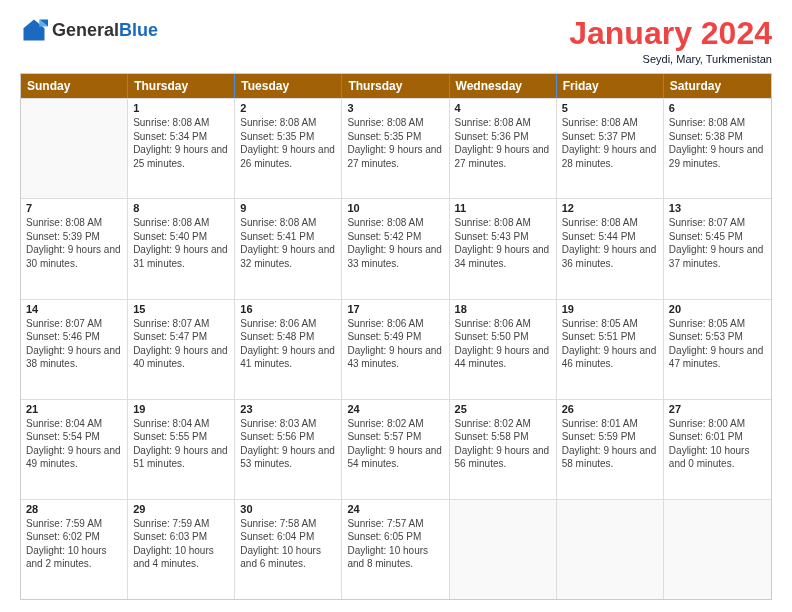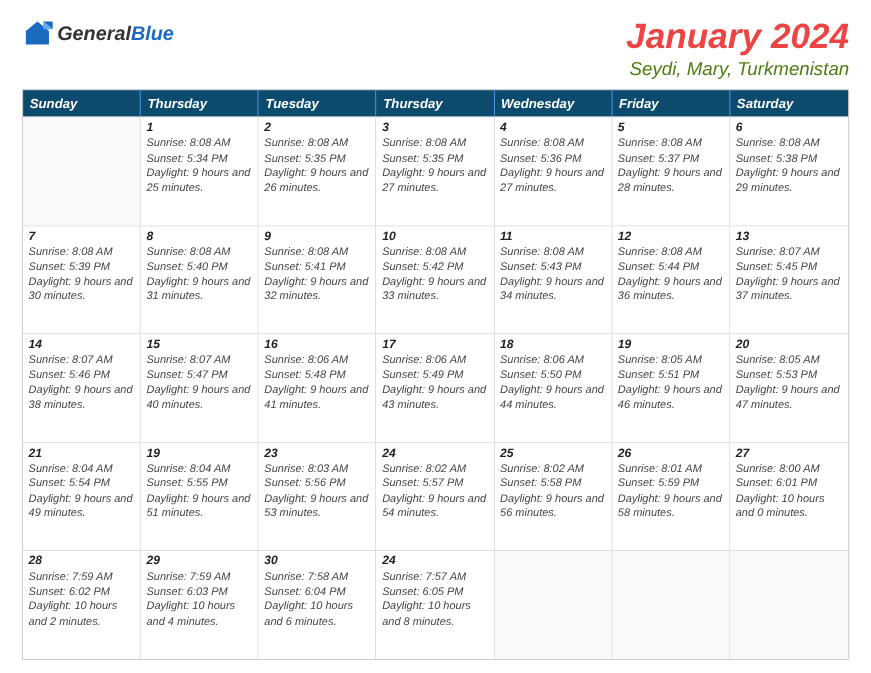--- a/index.html
+++ b/index.html
@@ -9,21 +9,20 @@
       width: 792px;
       height: 612px;
       overflow: hidden;
     }
     .page {
       width: 792px;
       height: 612px;
       padding: 16px 20px 12px 20px;
       display: flex;
       flex-direction: column;
-      font-style: italic;
     }
     .header {
       display: flex;
       justify-content: space-between;
       align-items: flex-start;
       margin-bottom: 8px;
     }
     .logo {
       display: flex;
       align-items: center;
@@ -36,34 +35,34 @@
     .title-block {
       text-align: right;
     }
     .month-title {
       font-size: 32px;
       font-weight: bold;
       color: #ef4444;
       line-height: 1.1;
     }
     .location-title {
-      font-size: 17px;
-      color: #4d7c0f;
+      font-size: 11px;
+      color: #0f172a;
       margin-top: 2px;
     }
     .calendar {
       flex: 1;
       display: flex;
       flex-direction: column;
       border: 1px solid #ccc;
     }
     .cal-header {
       display: grid;
       grid-template-columns: repeat(7, 1fr);
-      background: #0c4a6e;
+      background: #a16207;
     }
     .cal-header-cell {
       color: #fff;
       font-size: 12px;
       font-weight: bold;
       padding: 5px 6px;
       border-right: 1px solid #4a8edd;
       text-align: left;
     }
     .cal-header-cell:last-child { border-right: none; }

